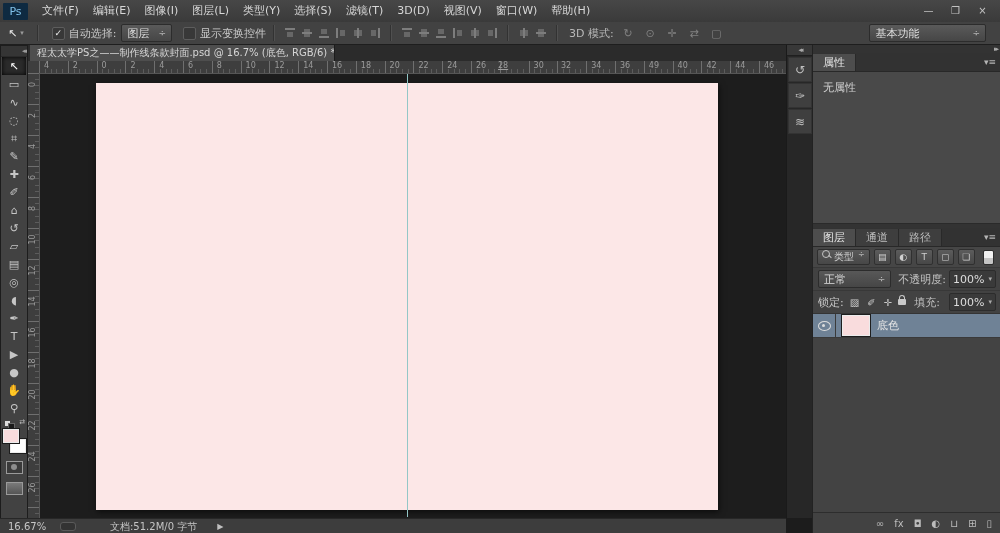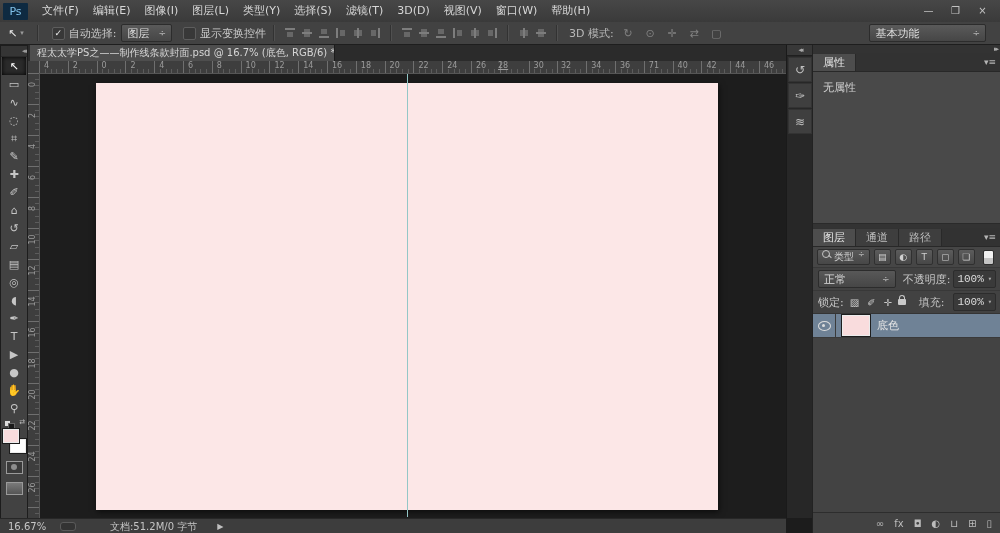--- a/index.html
+++ b/index.html
@@ -93,21 +93,21 @@
   .magnifier{width:6px;height:6px;border:1px solid #c4c4c4;border-radius:50%;position:relative;flex:0 0 auto;}
   .magnifier::after{content:"";position:absolute;left:5px;top:5px;width:4px;height:1px;background:#c4c4c4;transform:rotate(45deg);}
   .lficon{width:15px;height:14px;background:linear-gradient(#5c5c5c,#474747);border:1px solid #303030;border-radius:2px;
           display:flex;align-items:center;justify-content:center;font-size:9px;color:#cfcfcf;}
   .lf-toggle{margin-left:auto;margin-right:3px;width:9px;height:13px;border:1px solid #2d2d2d;border-radius:2px;background:linear-gradient(#f0f0f0 0 55%,#c4c4c4 55%);}
   .lblend{height:22px;display:flex;align-items:center;padding:0 5px;font-size:11px;background:#424242;border-bottom:1px solid #383838;}
   .lcombo{height:16px;background:linear-gradient(#585858,#464646);border:1px solid #2c2c2c;border-radius:2px;display:inline-flex;
           align-items:center;padding:0 5px;color:#ddd;}
   .lcombo .stepper{margin-left:auto;font-size:9px;color:#b5b5b5;padding-left:8px;}
   .blendsel{width:86px;}
-  .vbox{height:16px;background:#3a3a3a;border:1px solid #2c2c2c;border-radius:2px;display:inline-flex;align-items:center;padding:0 3px;color:#ddd;margin-left:3px;font-family:Liberation Mono, monospace;}
+  .vbox{height:16px;background:#3a3a3a;border:1px solid #2c2c2c;border-radius:2px;display:inline-flex;align-items:center;padding:0 3px;color:#ddd;margin-left:3px;}
   .vbox .caret{font-size:7px;color:#aaa;margin-left:4px;}
   .rlabel{margin-left:7px;color:#c3c3c3;white-space:nowrap;}
   .llock{height:22px;display:flex;align-items:center;padding:0 5px;font-size:11px;background:#424242;border-bottom:1px solid #343434;gap:6px;}
   .lockico{font-size:10px;color:#c9c9c9;}
   .lock-ico{display:none;position:relative;width:8px;height:6px;background:#c9c9c9;border-radius:1px;}
   .lock-ico::before{content:"";position:absolute;left:1px;top:-4px;width:4px;height:4px;border:1px solid #c9c9c9;border-bottom:none;border-radius:3px 3px 0 0;}
   .lock-ico.on{display:inline-block;}
   .llist{background:#464646;}
   .lrow{height:23px;display:flex;align-items:center;border-bottom:1px solid #3a3a3a;padding-right:9px;}
   .lrow.selected{background:var(--selection);}
@@ -331,21 +331,21 @@
       <span class="rh-num" style="left: 319.8px;">18</span>
       <span class="rh-num" style="left: 348.6px;">20</span>
       <span class="rh-num" style="left: 377.4px;">22</span>
       <span class="rh-num" style="left: 406.2px;">24</span>
       <span class="rh-num" style="left: 435px;">26</span>
       <span class="rh-num" style="left: 457px; text-decoration: underline;">28</span>
       <span class="rh-num" style="left: 492.6px;">30</span>
       <span class="rh-num" style="left: 520px;">32</span>
       <span class="rh-num" style="left: 550.2px;">34</span>
       <span class="rh-num" style="left: 579px;">36</span>
-      <span class="rh-num" style="left: 607.8px;">71</span>
+      <span class="rh-num" style="left: 607.8px;">49</span>
       <span class="rh-num" style="left: 636.6px;">40</span>
       <span class="rh-num" style="left: 665.4px;">42</span>
       <span class="rh-num" style="left: 694.2px;">44</span>
       <span class="rh-num" style="left: 723px;">46</span>
     </div>
   <div class="ruler-v">
 
   <span class="rv-num" style="top: 7px;">0</span>
       <span class="rv-num" style="top: 38px;">2</span>
       <span class="rv-num" style="top: 69px;">4</span>

